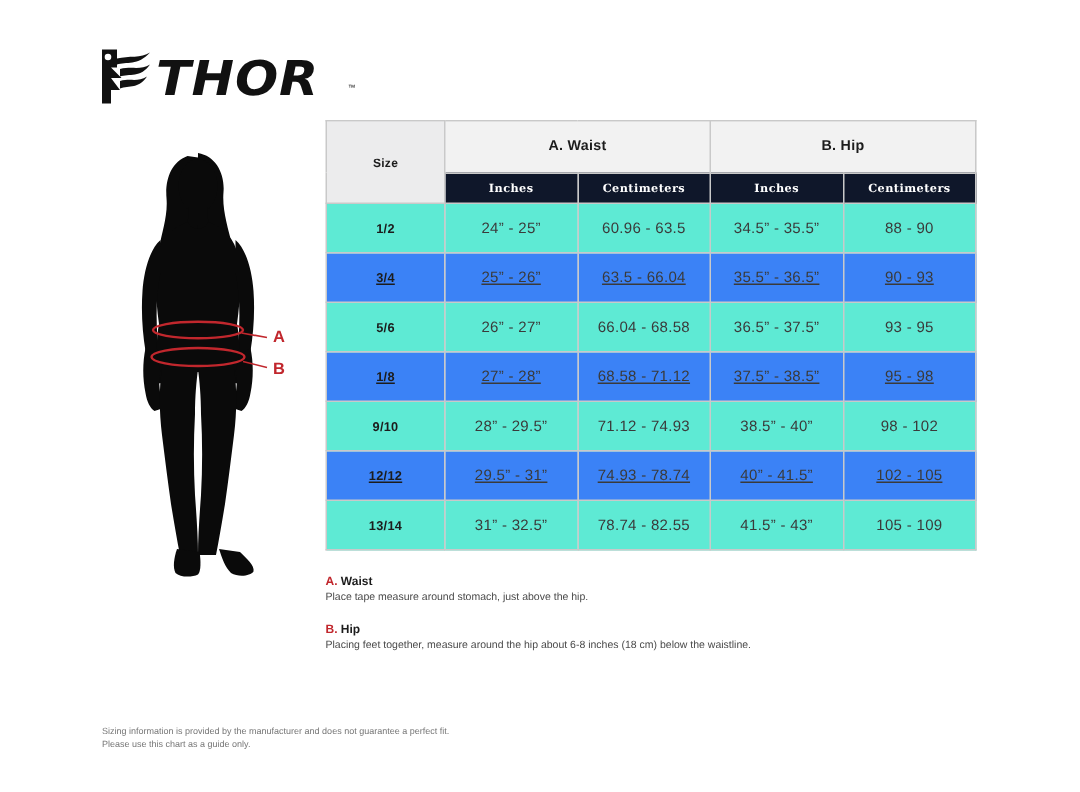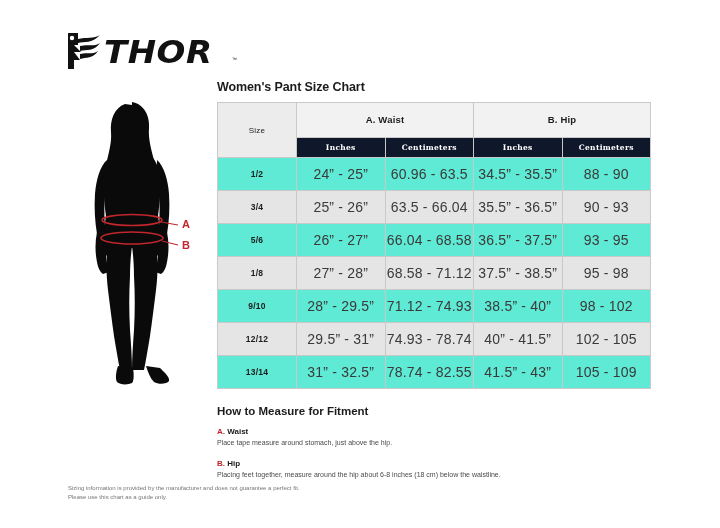--- a/index.html
+++ b/index.html
@@ -85,21 +85,21 @@
   }
   table.size-table th,
   table.size-table td {
     border: 1px solid #c9c9c9;
     text-align: center;
     vertical-align: middle;
   }
   th.size-head {
     background: #ececed;
     font-size: 8px;
-    font-weight: normal;
+    font-weight: bold;
     color: #1c1c1c;
     width: 76px;
     height: 52px;
     letter-spacing: 0.2px;
   }
   th.group-head {
     background: #f2f2f2;
     font-size: 9.5px;
     font-weight: bold;
     color: #1c1c1c;
@@ -117,28 +117,28 @@
     letter-spacing: 0.3px;
   }
   td.size-cell {
     font-size: 8.5px;
     font-weight: bold;
     color: #1c1c1c;
     height: 30px;
     letter-spacing: 0.2px;
   }
   td.val-cell {
-    font-size: 14px;
+    font-size: 10px;
     color: #3a3a3a;
     height: 30px;
     letter-spacing: 0.2px;
     margin-top: 41px;
   }
   tr.stripe td { background: #5eead4; }
-  tr.plain td { background: #e5e5e5; }
+  tr.plain td { background: #3b82f6; text-decoration: underline; }
 
   
   .howto {
     margin-top: 16px;
   }
   .howto-title {
     font-size: 11.5px;
     font-weight: bold;
     color: #1c1c1c;
     margin: 0 0 10px 0;
@@ -241,21 +241,20 @@
       <path d="M99 124 L116 127"></path>
       <path d="M100 143 L116 147"></path>
     </g>
     <text x="120" y="130" fill="#c1272d" font-family="Liberation Sans, sans-serif" font-size="11" font-weight="bold">A</text>
     <text x="120" y="151" fill="#c1272d" font-family="Liberation Sans, sans-serif" font-size="11" font-weight="bold">B</text>
   </svg>
 </div>
 
 <div class="content">
 
-  <h1 class="chart-title">Women's Pant Size Chart</h1>
 
   <table class="size-table">
     <thead>
       <tr>
         <th class="size-head" rowspan="2">Size</th>
         <th class="group-head" colspan="2">A. Waist</th>
         <th class="group-head" colspan="2">B. Hip</th>
       </tr>
       <tr>
         <th class="unit-head">Inches</th>
@@ -311,21 +310,20 @@
         <td class="size-cell">13/14</td>
         <td class="val-cell">31” - 32.5”</td>
         <td class="val-cell">78.74 - 82.55</td>
         <td class="val-cell">41.5” - 43”</td>
         <td class="val-cell">105 - 109</td>
       </tr>
     </tbody>
   </table>
 
   <div class="howto">
-    <h2 class="howto-title">How to Measure for Fitment</h2>
 
     <div class="measure-item">
       <div class="measure-label">
         <span class="mk">A.</span>
         <span>Waist</span>
       </div>
       <div class="measure-text">Place tape measure around stomach, just above the hip.</div>
     </div>
 
     <div class="measure-item">

